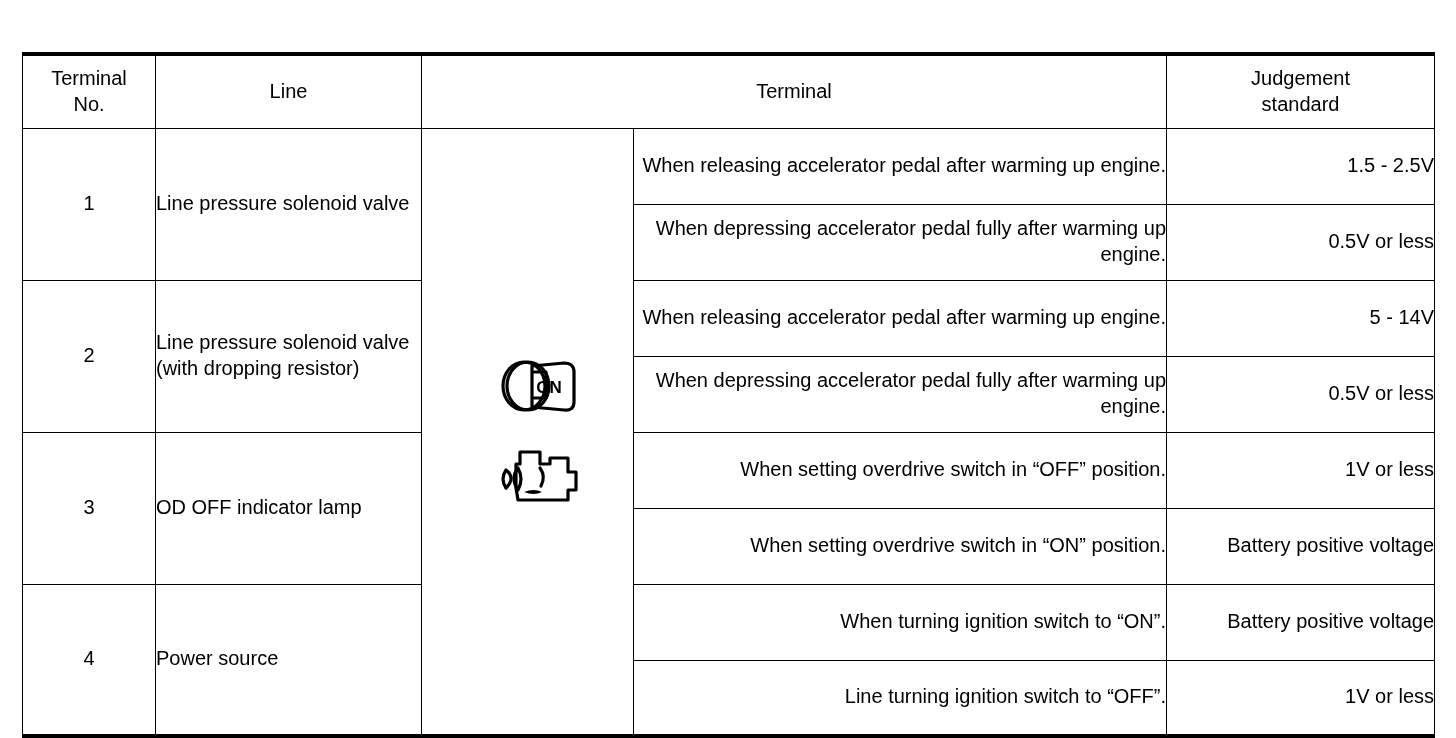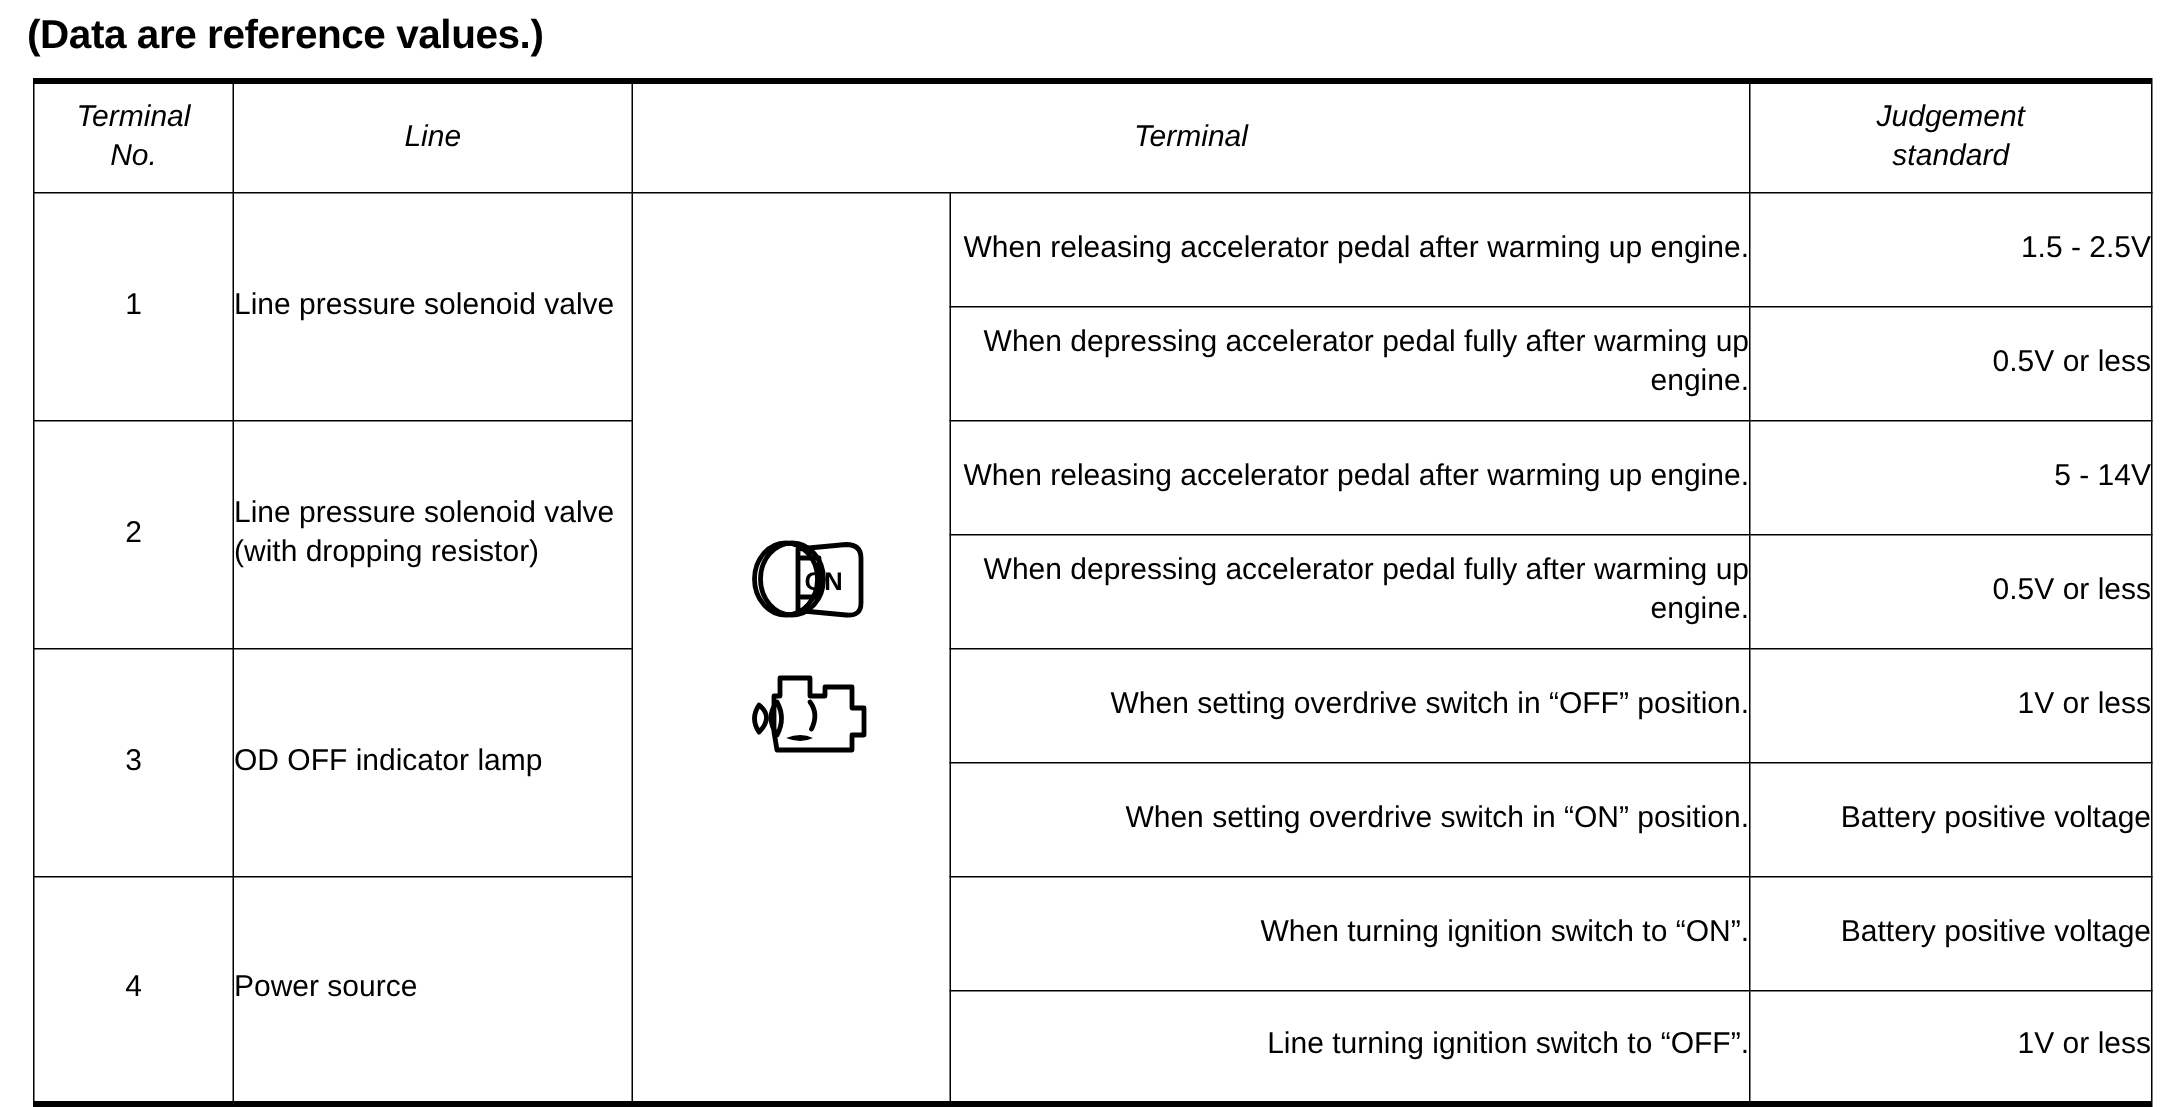--- a/index.html
+++ b/index.html
@@ -63,21 +63,20 @@
   
   col.c-term  { width: 133px; }
   col.c-item  { width: 266px; }
   col.c-icon  { width: 212px; }
   col.c-cond  { width: 533px; }
   col.c-judge { width: 268px; }
 
   
   .hdr {
     height: 74px;
-    font-style: italic;
   }
   .hdr td {
     text-align: center;
     font-size: 20px;
     line-height: 1.3;
   }
   .cell-center { text-align: center; }
 
   td.term-cell {
     text-align: center;
@@ -127,21 +126,20 @@
   }
 
   
   .r-sub { height: 76px; }
 </style>
 </head>
 <body>
 
 <div class="page">
 
-  <div class="page-title">(Data are reference values.)</div>
 
   <div class="table-wrap">
     <table class="spec">
       <colgroup>
         <col class="c-term">
         <col class="c-item">
         <col class="c-icon">
         <col class="c-cond">
         <col class="c-judge">
       </colgroup>

